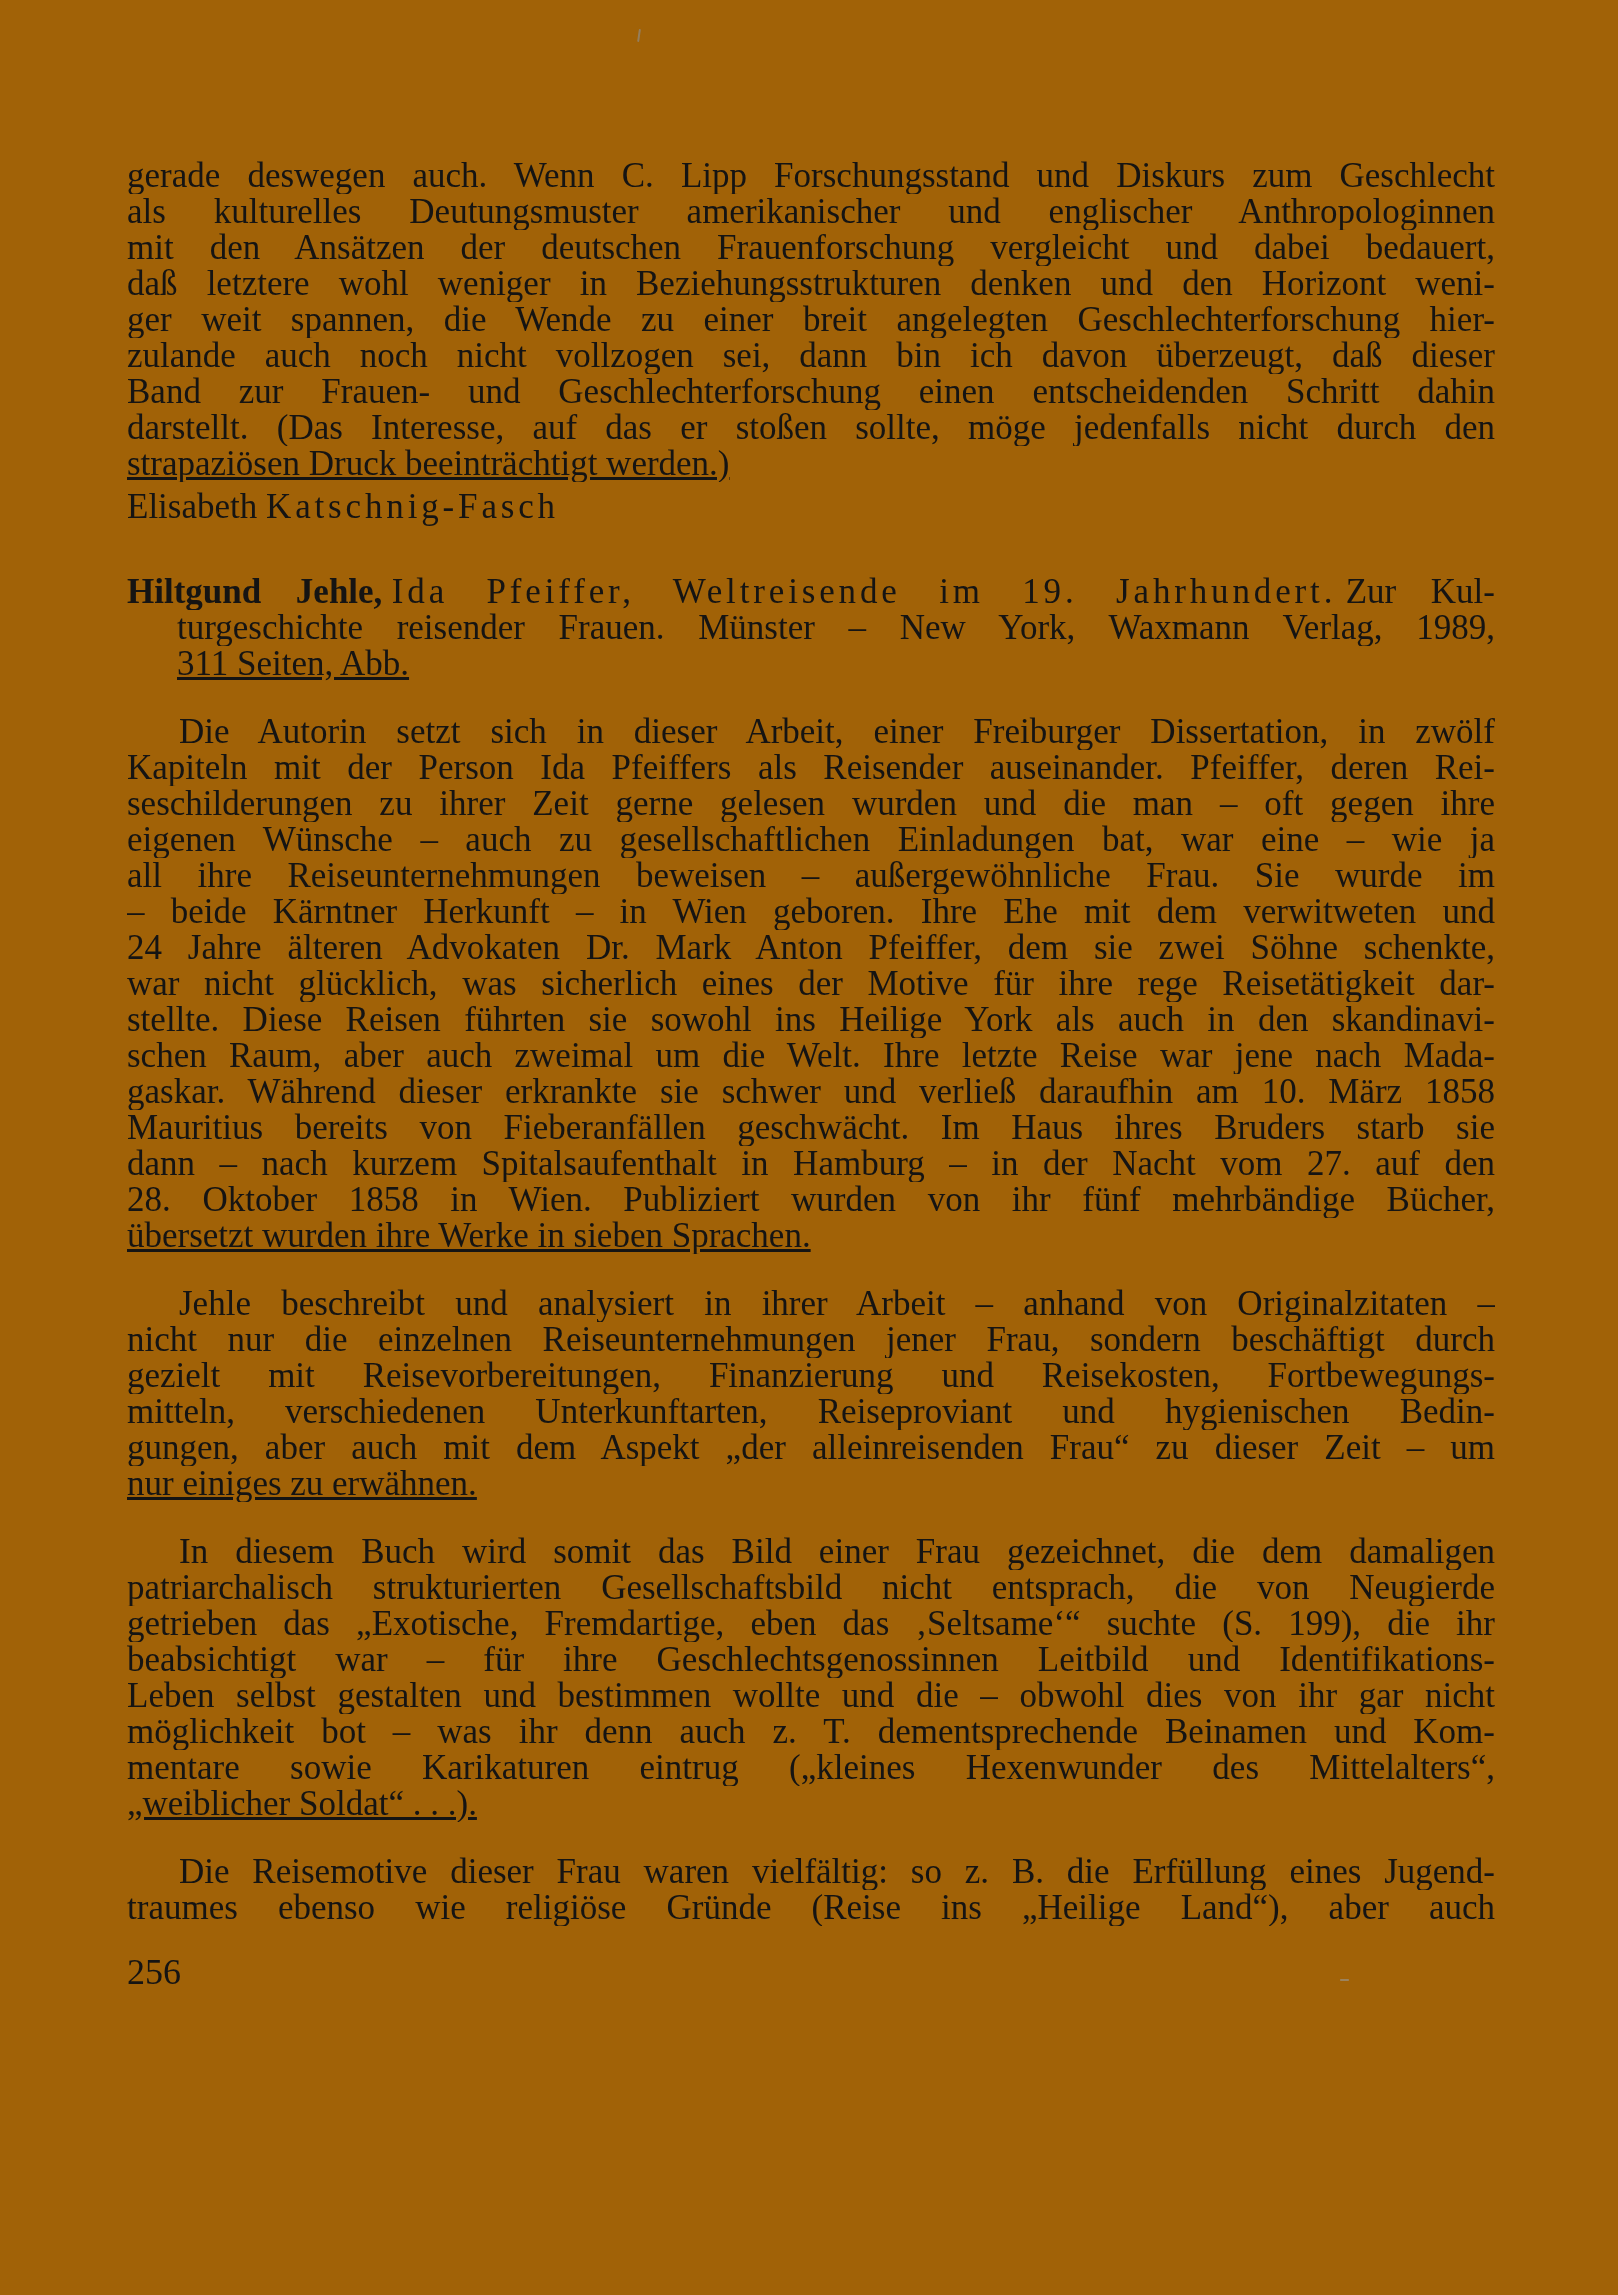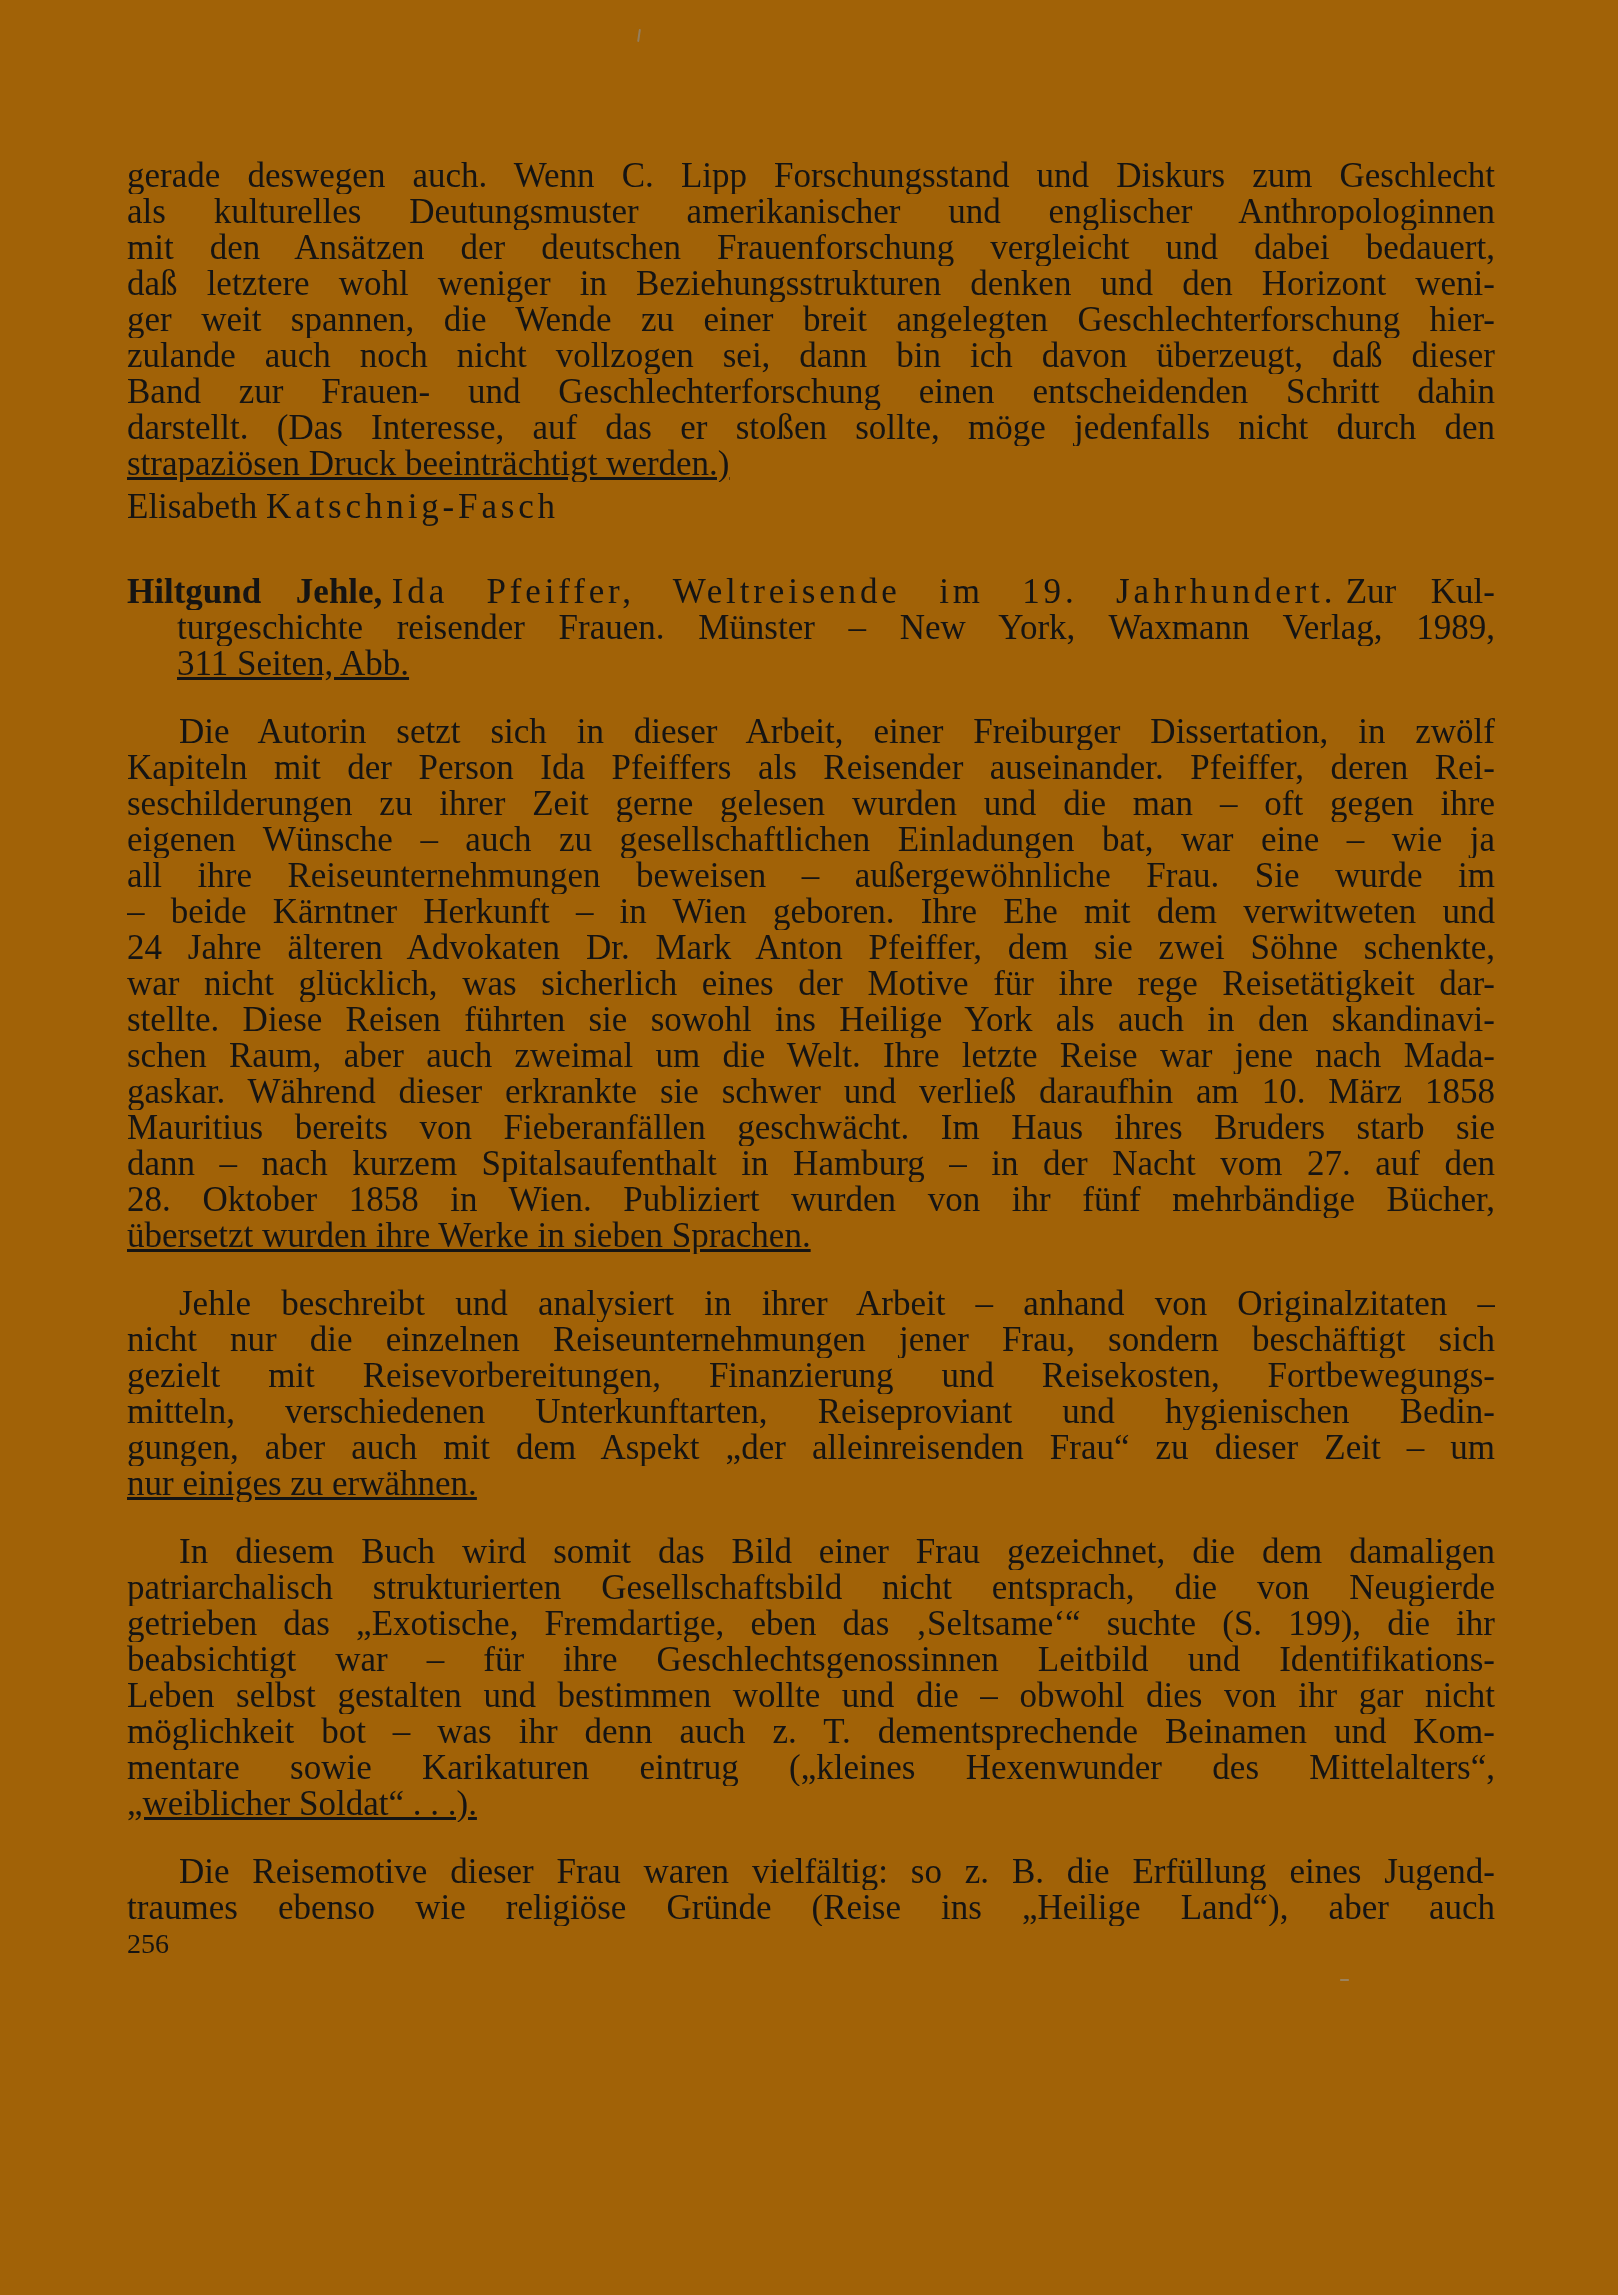--- a/index.html
+++ b/index.html
@@ -32,22 +32,23 @@
     margin-top: 6.5px;
     text-align: left;
   }
   .sperr { letter-spacing: 0.11em; }
   .heading { margin-top: 49px; }
   .heading .author { font-weight: bold; margin-right: 0.27em; }
   .heading .after-title { margin-left: 0.27em; }
   .heading .hang { padding-left: 50px; }
   .para { margin-top: 32px; }
   .pageno {
+    margin-top: 28px;
     height: 36px;
-    font-size: 28px;
+    font-size: 36px;
     text-align: left;
   }
   .speck { position: absolute; pointer-events: none; }
   .speck.s1 {
     left: 638px; top: 29px; width: 2.4px; height: 13px;
     background: #8e8e8c; transform: rotate(8deg);
     border-radius: 1.6px; opacity: 0.65;
   }
   .speck.s2 {
     left: 1340px; top: 1979px; width: 9px; height: 2.4px;
@@ -97,21 +98,21 @@
         <div class="line">schen Raum, aber auch zweimal um die Welt. Ihre letzte Reise war jene nach Mada-</div>
         <div class="line">gaskar. Während dieser erkrankte sie schwer und verließ daraufhin am 10. März 1858</div>
         <div class="line">Mauritius bereits von Fieberanfällen geschwächt. Im Haus ihres Bruders starb sie</div>
         <div class="line">dann – nach kurzem Spitalsaufenthalt in Hamburg – in der Nacht vom 27. auf den</div>
         <div class="line">28. Oktober 1858 in Wien. Publiziert wurden von ihr fünf mehrbändige Bücher,</div>
         <div class="line last">übersetzt wurden ihre Werke in sieben Sprachen.</div>
       </section>
 
     <section class="para para-indent">
         <div class="line">Jehle beschreibt und analysiert in ihrer Arbeit – anhand von Originalzitaten –</div>
-        <div class="line">nicht nur die einzelnen Reiseunternehmungen jener Frau, sondern beschäftigt sich</div>
+        <div class="line">nicht nur die einzelnen Reiseunternehmungen jener Frau, sondern beschäftigt durch</div>
         <div class="line">gezielt mit Reisevorbereitungen, Finanzierung und Reisekosten, Fortbewegungs-</div>
         <div class="line">mitteln, verschiedenen Unterkunftarten, Reiseproviant und hygienischen Bedin-</div>
         <div class="line">gungen, aber auch mit dem Aspekt „der alleinreisenden Frau“ zu dieser Zeit – um</div>
         <div class="line last">nur einiges zu erwähnen.</div>
       </section>
 
     <section class="para para-indent">
         <div class="line">In diesem Buch wird somit das Bild einer Frau gezeichnet, die dem damaligen</div>
         <div class="line">patriarchalisch strukturierten Gesellschaftsbild nicht entsprach, die von Neugierde</div>
         <div class="line">getrieben das „Exotische, Fremdartige, eben das ‚Seltsame‘“ suchte (S. 199), die ihr</div>

